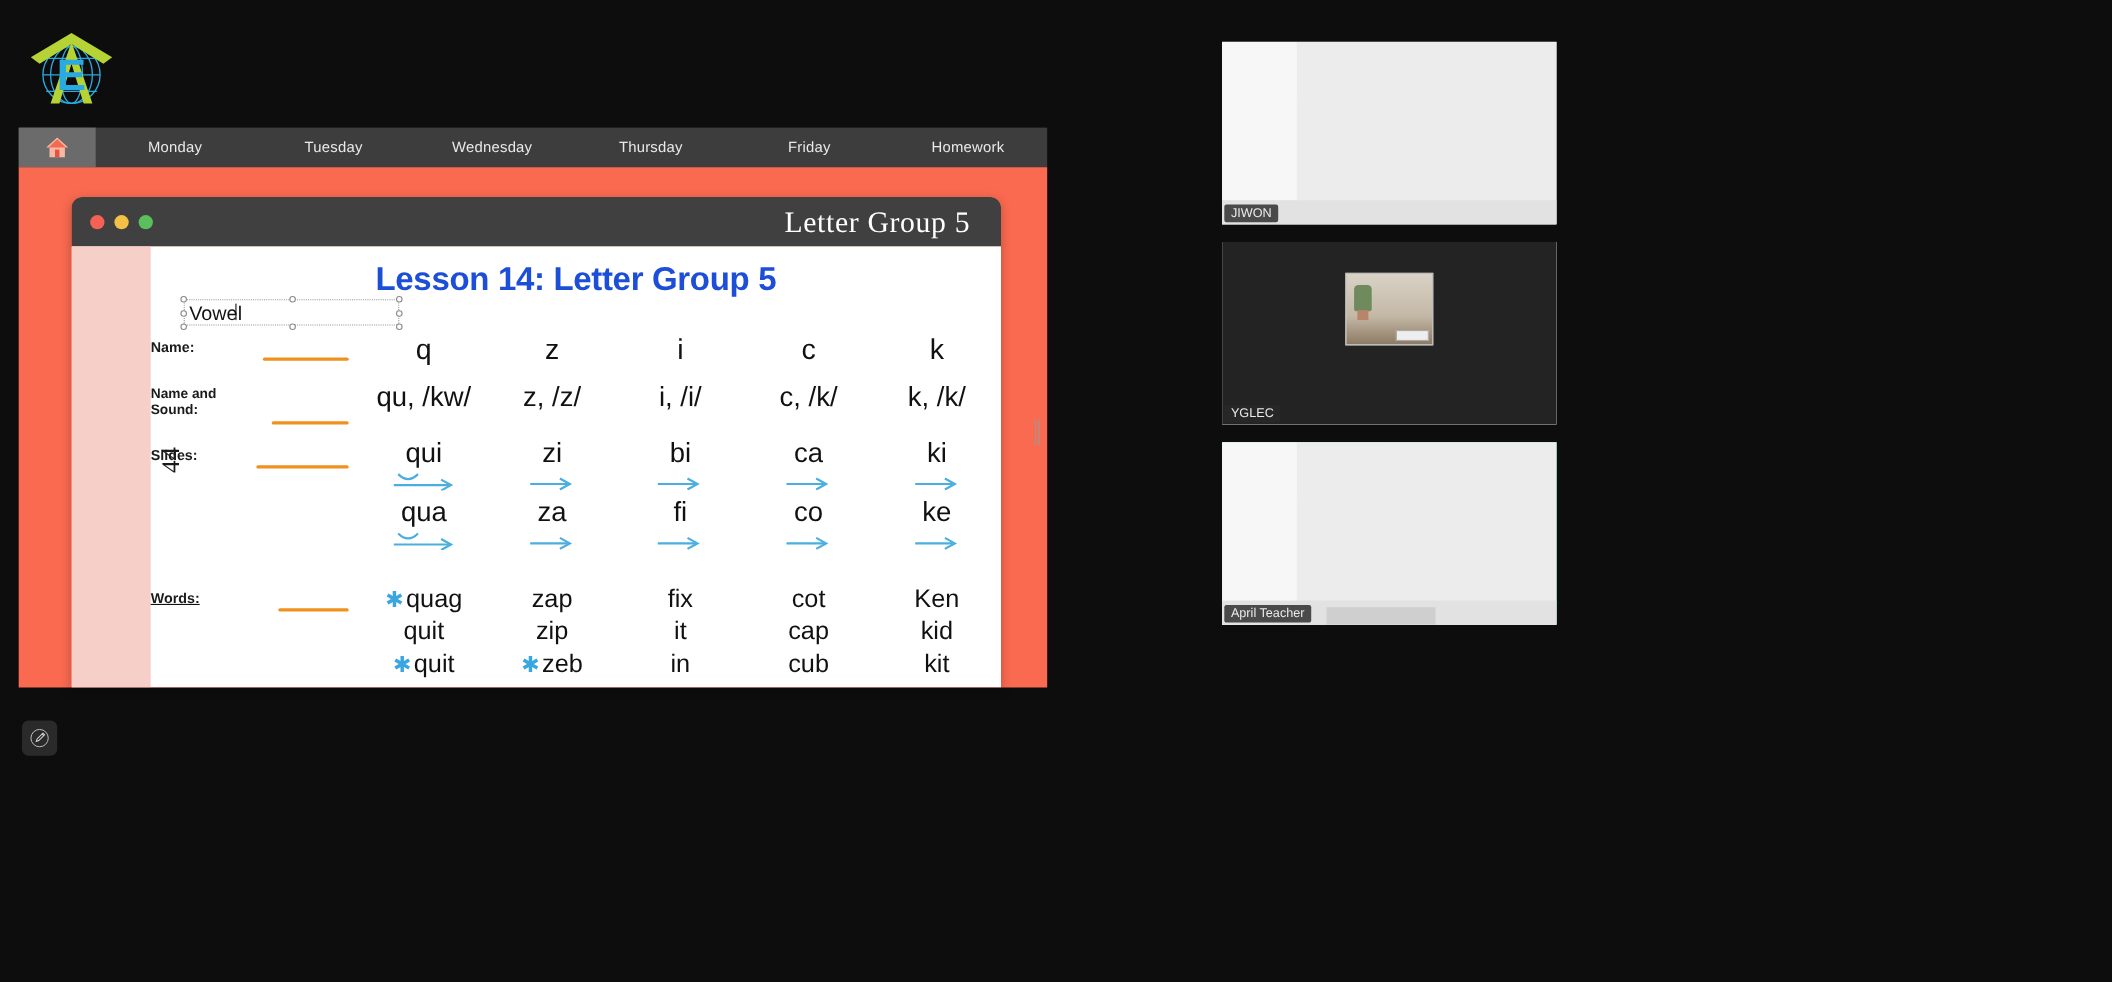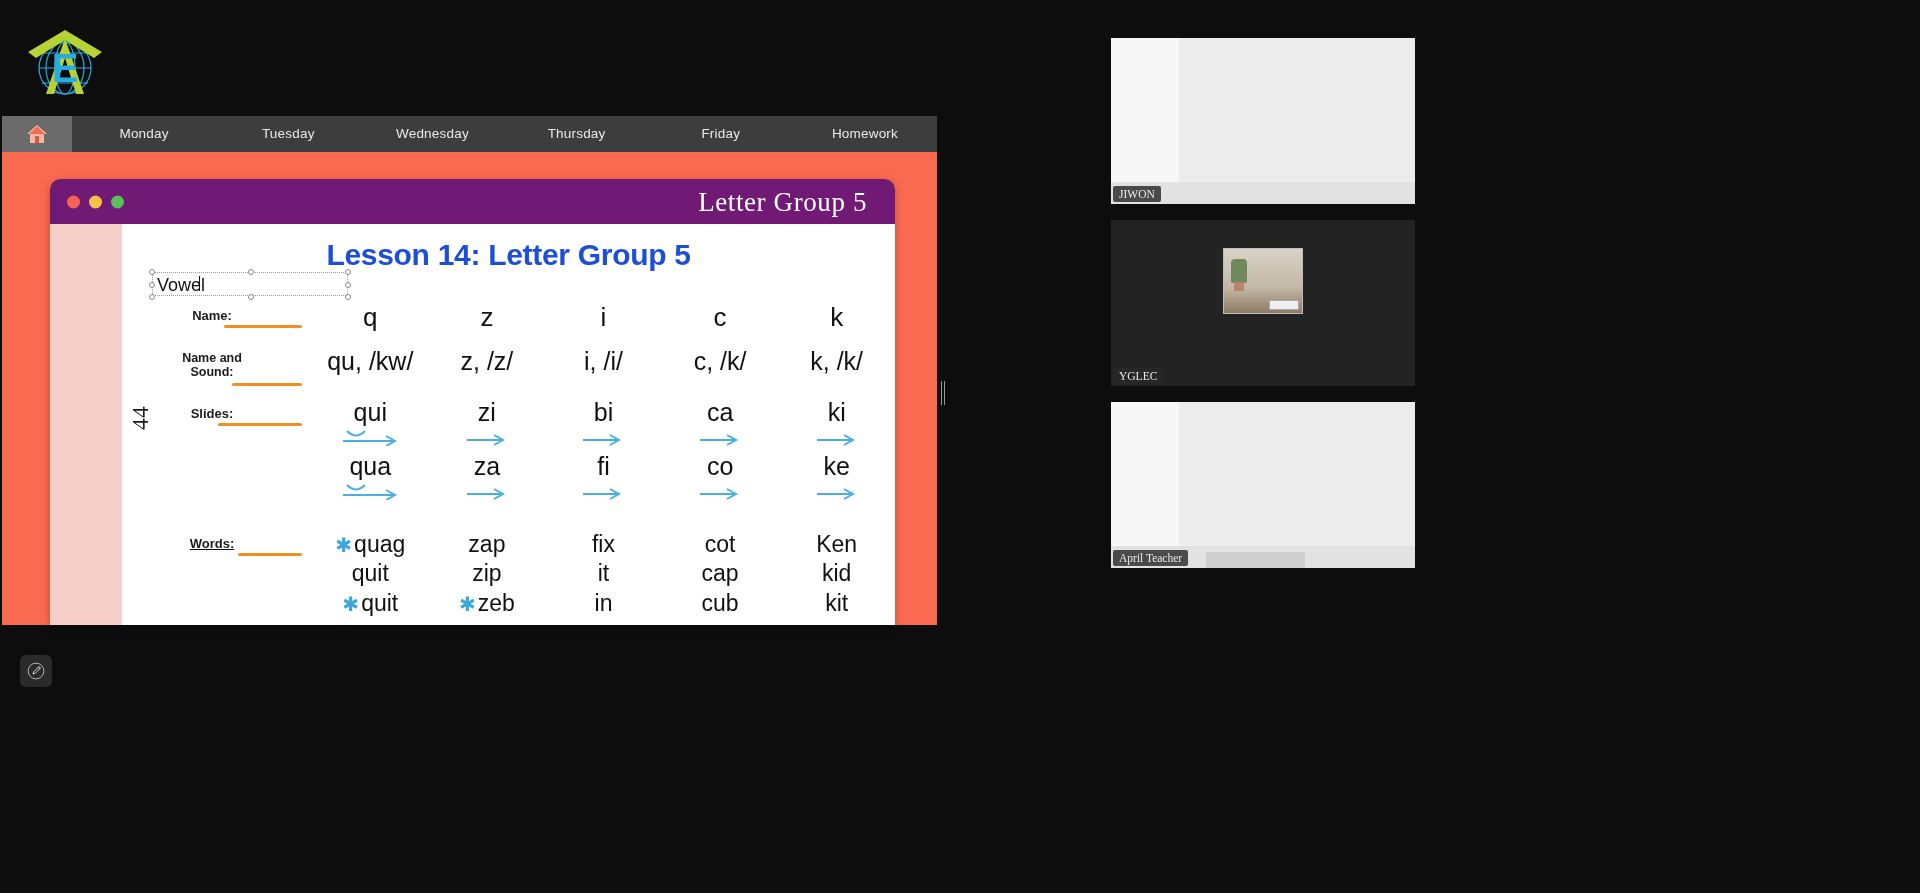--- a/index.html
+++ b/index.html
@@ -9,21 +9,21 @@
     font-family: "Liberation Sans", sans-serif;
     overflow: hidden;
   }
   #root { position: relative; width: 1920px; height: 893px; background: #0d0d0d; }
 
   
   .logo-wrap { position: absolute; left: 24px; top: 16px; width: 82px; height: 86px; }
   .logo-wrap svg { display: block; width: 82px; height: 86px; }
 
   
-  .stage { position: absolute; left: 2px; top: 116px; width: 799px; height: 509px; }
+  .stage { position: absolute; left: 17px; top: 116px; width: 799px; height: 509px; }
 
   .navbar {
     position: absolute; left: 0; top: 0; width: 935px; height: 36px;
     background: #3d3d3d; display: flex; align-items: stretch;
   }
   .nav-home {
     width: 70px; background: #6b6b6b;
     display: flex; align-items: center; justify-content: center;
   }
   .nav-home svg { display:block; }
@@ -38,21 +38,21 @@
   .slide-frame {
     position: absolute; left: 0; top: 36px; width: 935px; height: 473px;
     background: #fa6a50;
   }
   .win {
     position: absolute; left: 48px; top: 27px; width: 845px; height: 446px;
     border-radius: 10px 10px 0 0; overflow: hidden;
     box-shadow: 0 3px 10px rgba(0,0,0,.25);
   }
   .win-bar {
-    height: 45px; background: #701a75; position: relative;
+    height: 45px; background: #404040; position: relative;
     border-radius: 10px 10px 0 0;
   }
   .dots { position: absolute; left: 17px; top: 50%; transform: translateY(-50%); display: flex; gap: 9px; }
   .dot { width: 13px; height: 13px; border-radius: 50%; }
   .dot.r { background: #f36254; }
   .dot.y { background: #f5c046; }
   .dot.g { background: #5bbf5b; }
   .win-title {
     position: absolute; right: 28px; top: 50%; transform: translateY(-50%);
     color: #ffffff; font-size: 27px; font-family: "Liberation Serif", serif;
@@ -94,21 +94,21 @@
   }
   .handle {
     position: absolute; width: 6px; height: 6px; border-radius: 50%;
     background: #fff; border: 1px solid #8a8a8a;
   }
 
   
   .grid { position: absolute; left: 0; top: 78px; right: 0; }
   .row { display: flex; align-items: flex-start; }
   .lbl {
-    width: 190px; flex: 0 0 190px; text-align: center; padding-right: 10px;
+    width: 190px; flex: 0 0 190px; text-align: left; padding-right: 10px;
     font-size: 13px; font-weight: bold; color: #1b1b1b;
     font-family: "Liberation Sans", sans-serif; position: relative;
   }
   .lbl .u {
     display: block; height: 3px; background: #f0911f; border-radius: 2px;
     margin: 2px 0 0 auto;
   }
   .cols { flex: 1; display: flex; }
   .col { flex: 1; text-align: center; }
 
@@ -135,21 +135,21 @@
 
   
   .rail { position: absolute; left: 1111px; top: 38px; width: 304px; height: 667px; }
   .tile { position: relative; width: 304px; height: 166px; background: #efefef; overflow: hidden; }
   .tile + .tile { margin-top: 16px; }
   .tile.active { outline: 3px solid #3ce49b; outline-offset: -3px; }
   .tile .nametag {
     position: absolute; left: 2px; bottom: 2px;
     background: rgba(40,40,40,.82); color: #eaeaea;
     font-size: 11.5px; padding: 2px 6px; border-radius: 2px;
-    font-family: Liberation Serif, serif; white-space: nowrap;
+    font-family: Liberation Sans, sans-serif; white-space: nowrap;
   }
   .tile .cam { position: absolute; inset: 0; }
   .tile.blank .cam { background: linear-gradient(160deg,#f4f4f4 0%,#e6e6e6 55%,#f2f2f2 100%); }
   .tile.dark .cam { background: #232323; }
   .thumb-room {
     position: absolute; left: 112px; top: 28px; width: 80px; height: 66px;
     border: 1px solid #bcbcbc; background: #cfc7bb; overflow: hidden;
   }
   .thumb-room .wall { position:absolute; inset:0; background:linear-gradient(180deg,#d9d2c6 0%,#c3b8a6 60%,#8d7a63 100%); }
   .thumb-room .plant { position:absolute; left:7px; top:10px; width:16px; height:24px; background:#6f8a5c; border-radius:4px 4px 2px 2px; }

